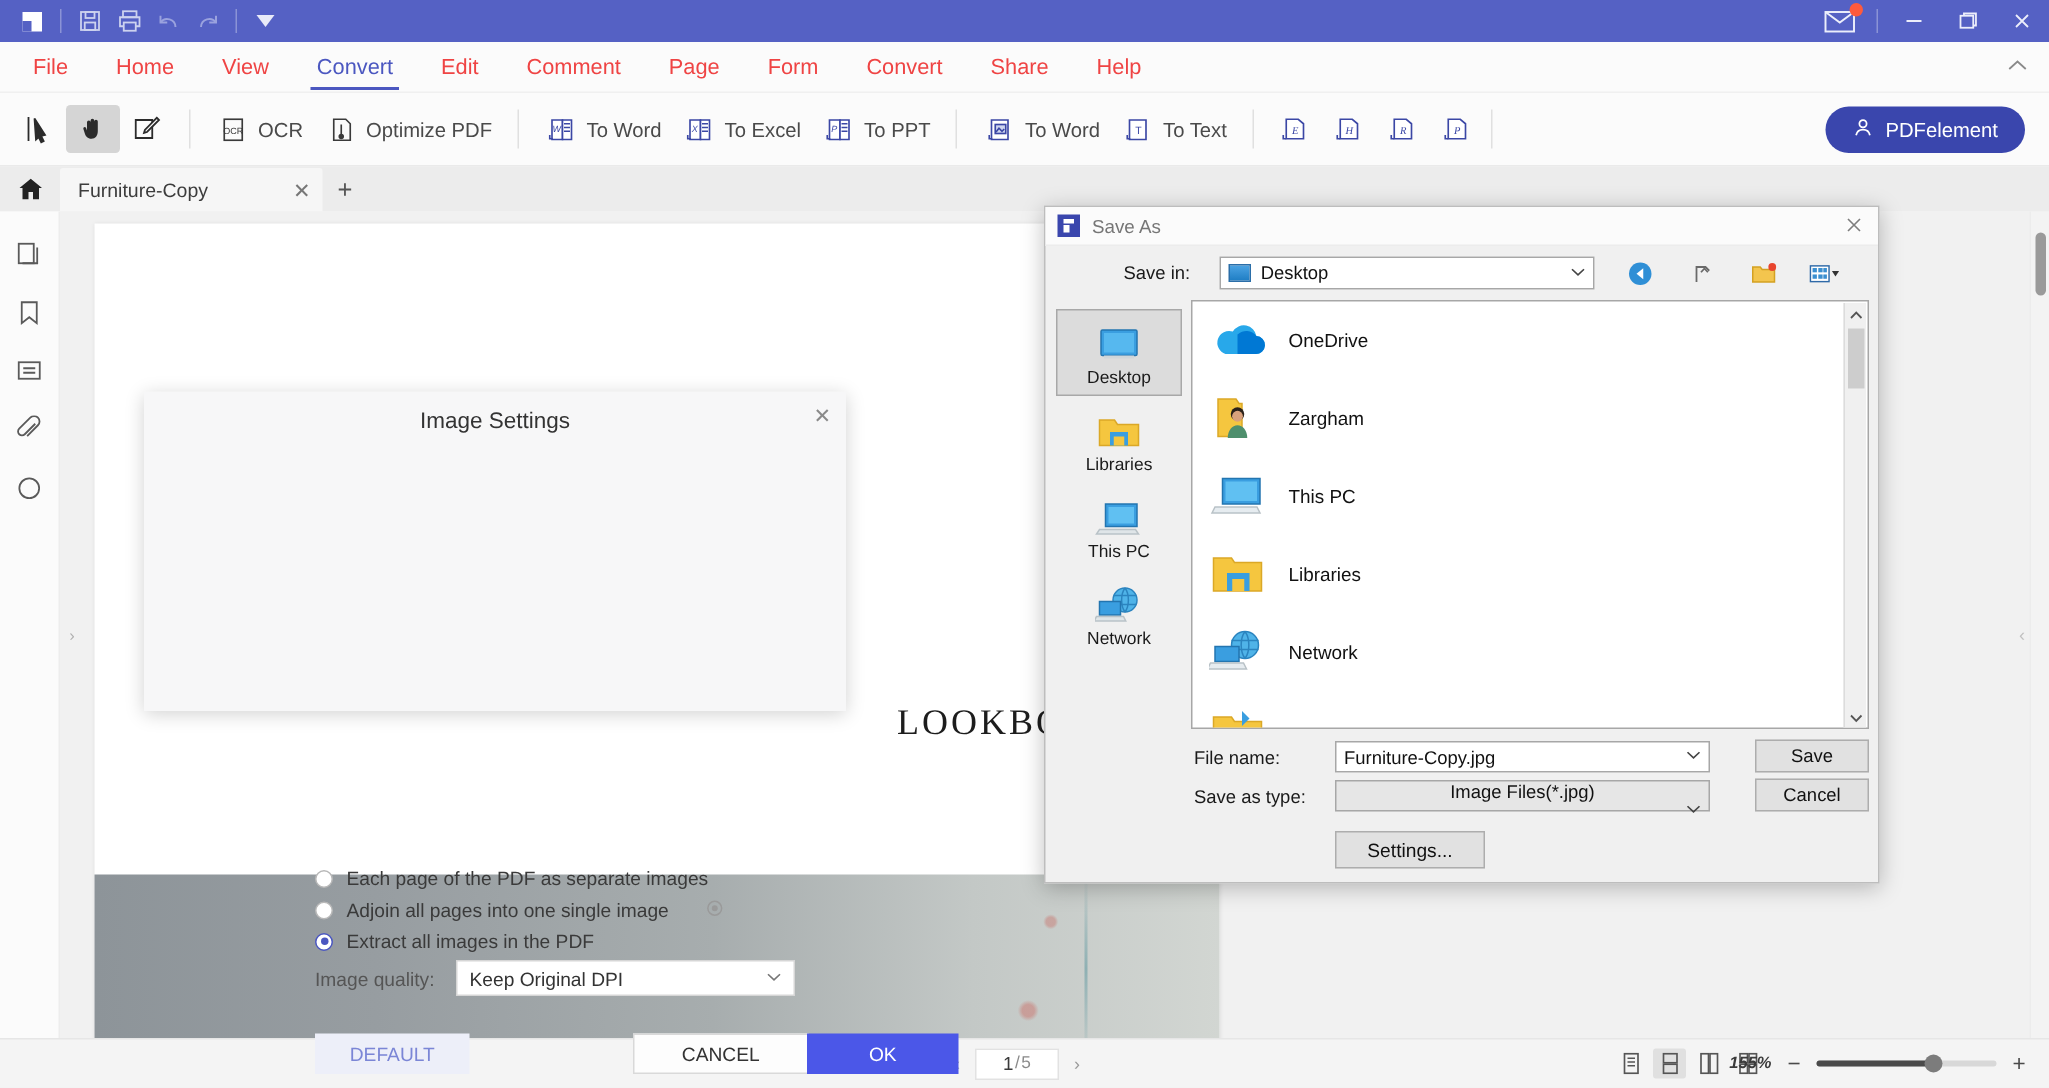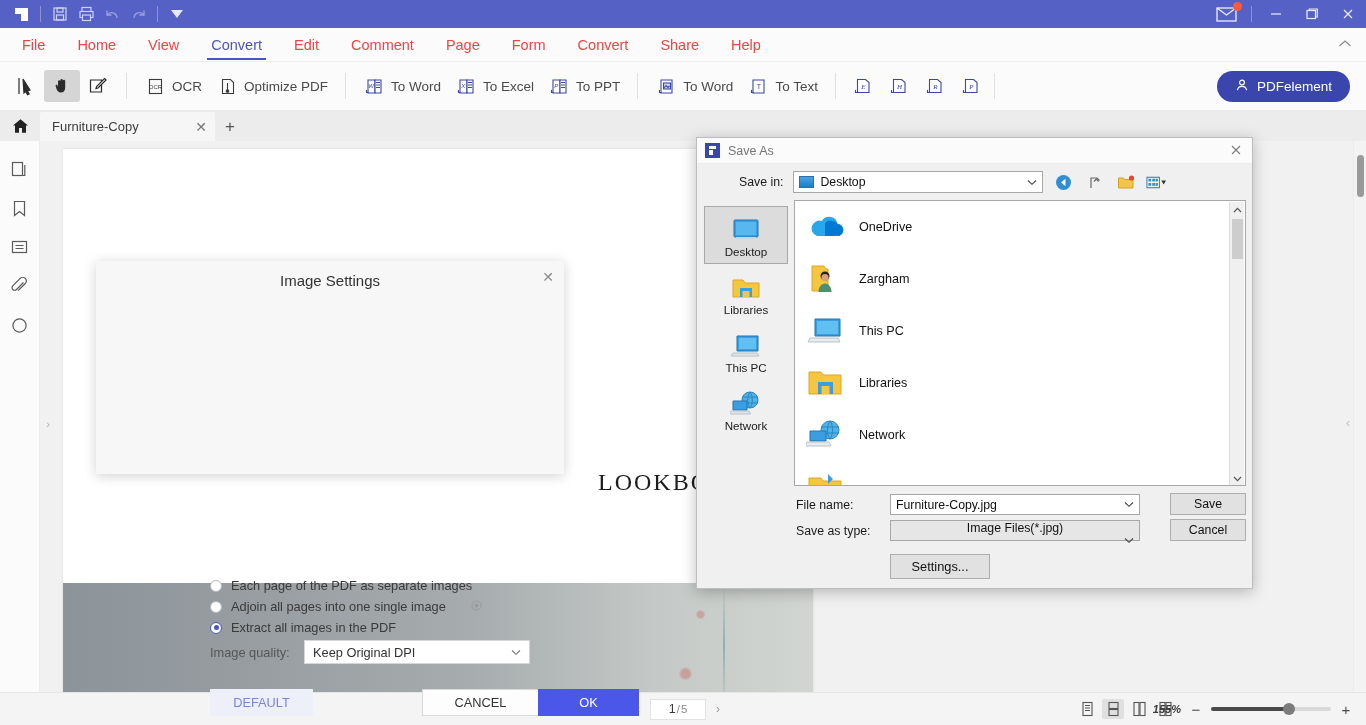--- a/index.html
+++ b/index.html
@@ -238,21 +238,21 @@
   .sd-logo::after {
     content:""; position:absolute; left:4px; top:3px; width:7px; height:3px; background:#fff;
   }
   .sd-logo::before {
     content:""; position:absolute; left:4px; top:7px; width:4px; height:5px; background:#fff;
   }
   .sd-title-text { font-size:12.5px; color:#767676; }
   .sd-x { margin-left:auto; margin-right:10px; color:#7d7d7d; font-size:14px; }
 
   .sd-toprow {
-    height:36px; display:flex; align-items:center; gap:10px;
+    height:36px; display:flex; align-items:center; padding-left:10px; gap:20px;
   }
   .sd-savein { font-size:12.3px; color:#1a1a1a; margin-left:42px;}
   .sd-combo {
     width:250px; height:22px; background:#fff; border:1px solid #a7a7a7;
     display:flex; align-items:center; padding:0 5px; gap:6px; font-size:12.3px; color:#111;
   }
   .sd-combo .chev { margin-left:auto; color:#444; font-size:10px; }
   .mini-monitor {
     width:15px; height:12px; background:linear-gradient(180deg,#4ba3e3,#1f7ec4);
     border:1px solid #2b6ea8; position:relative; flex:none;

